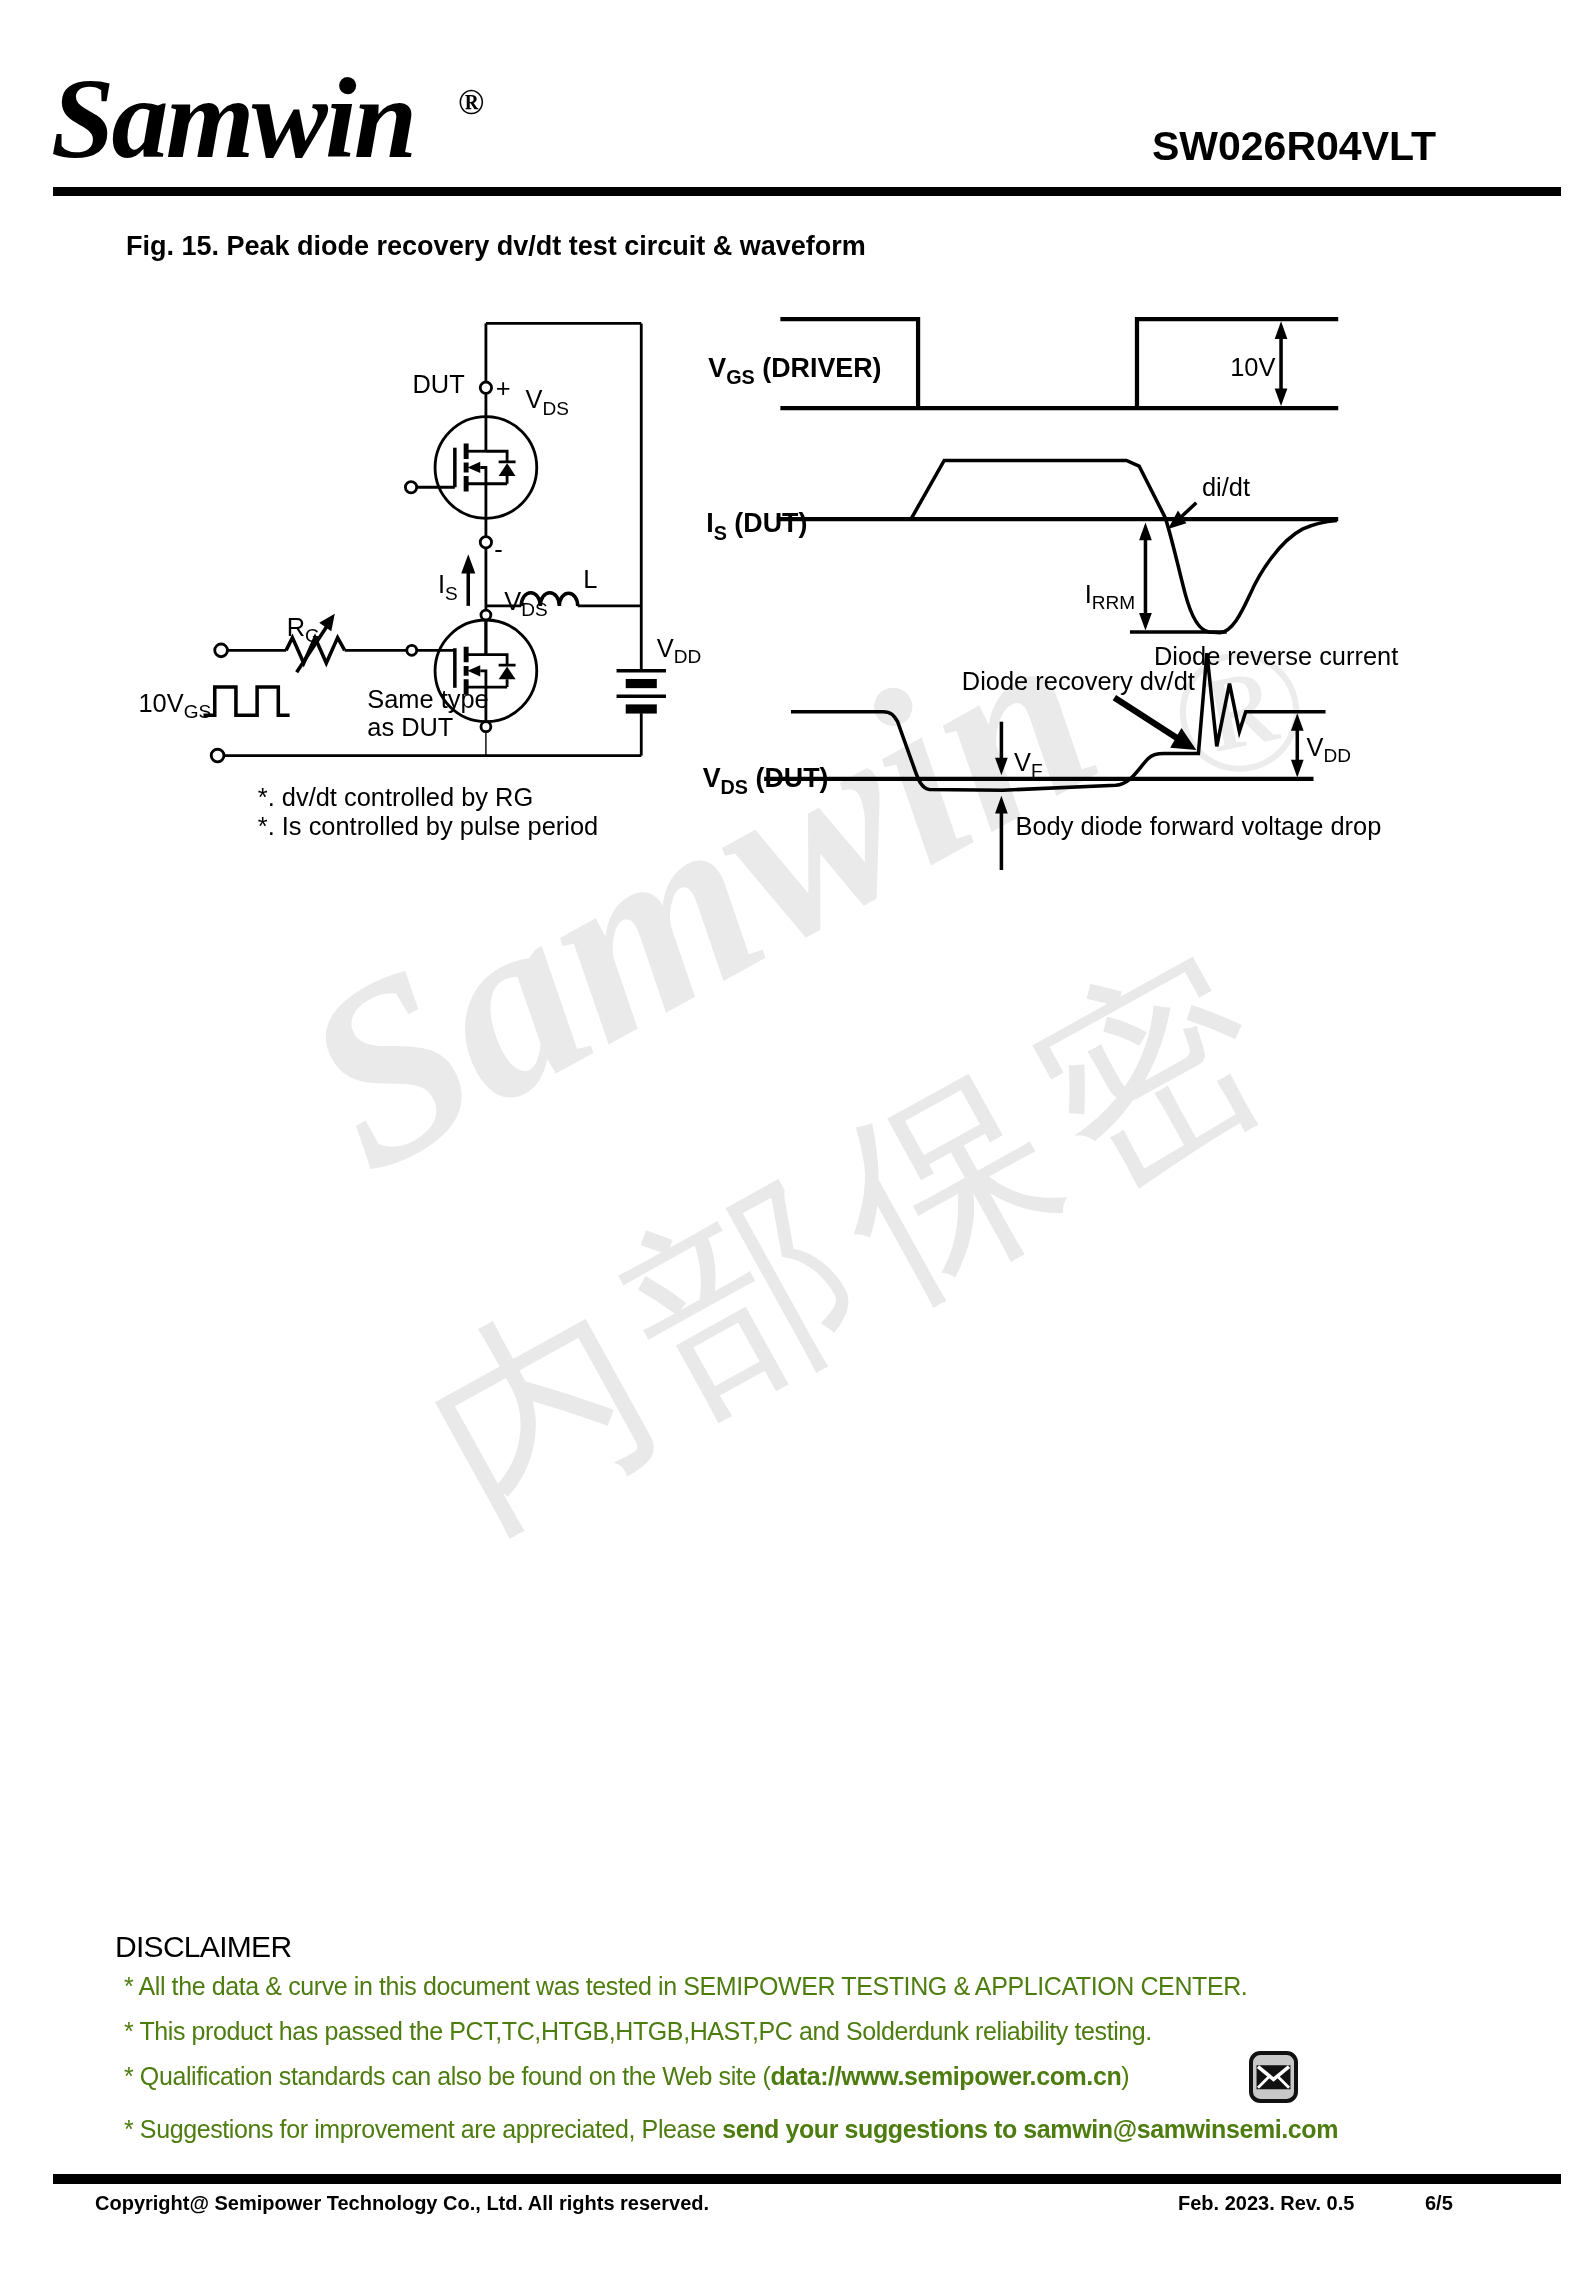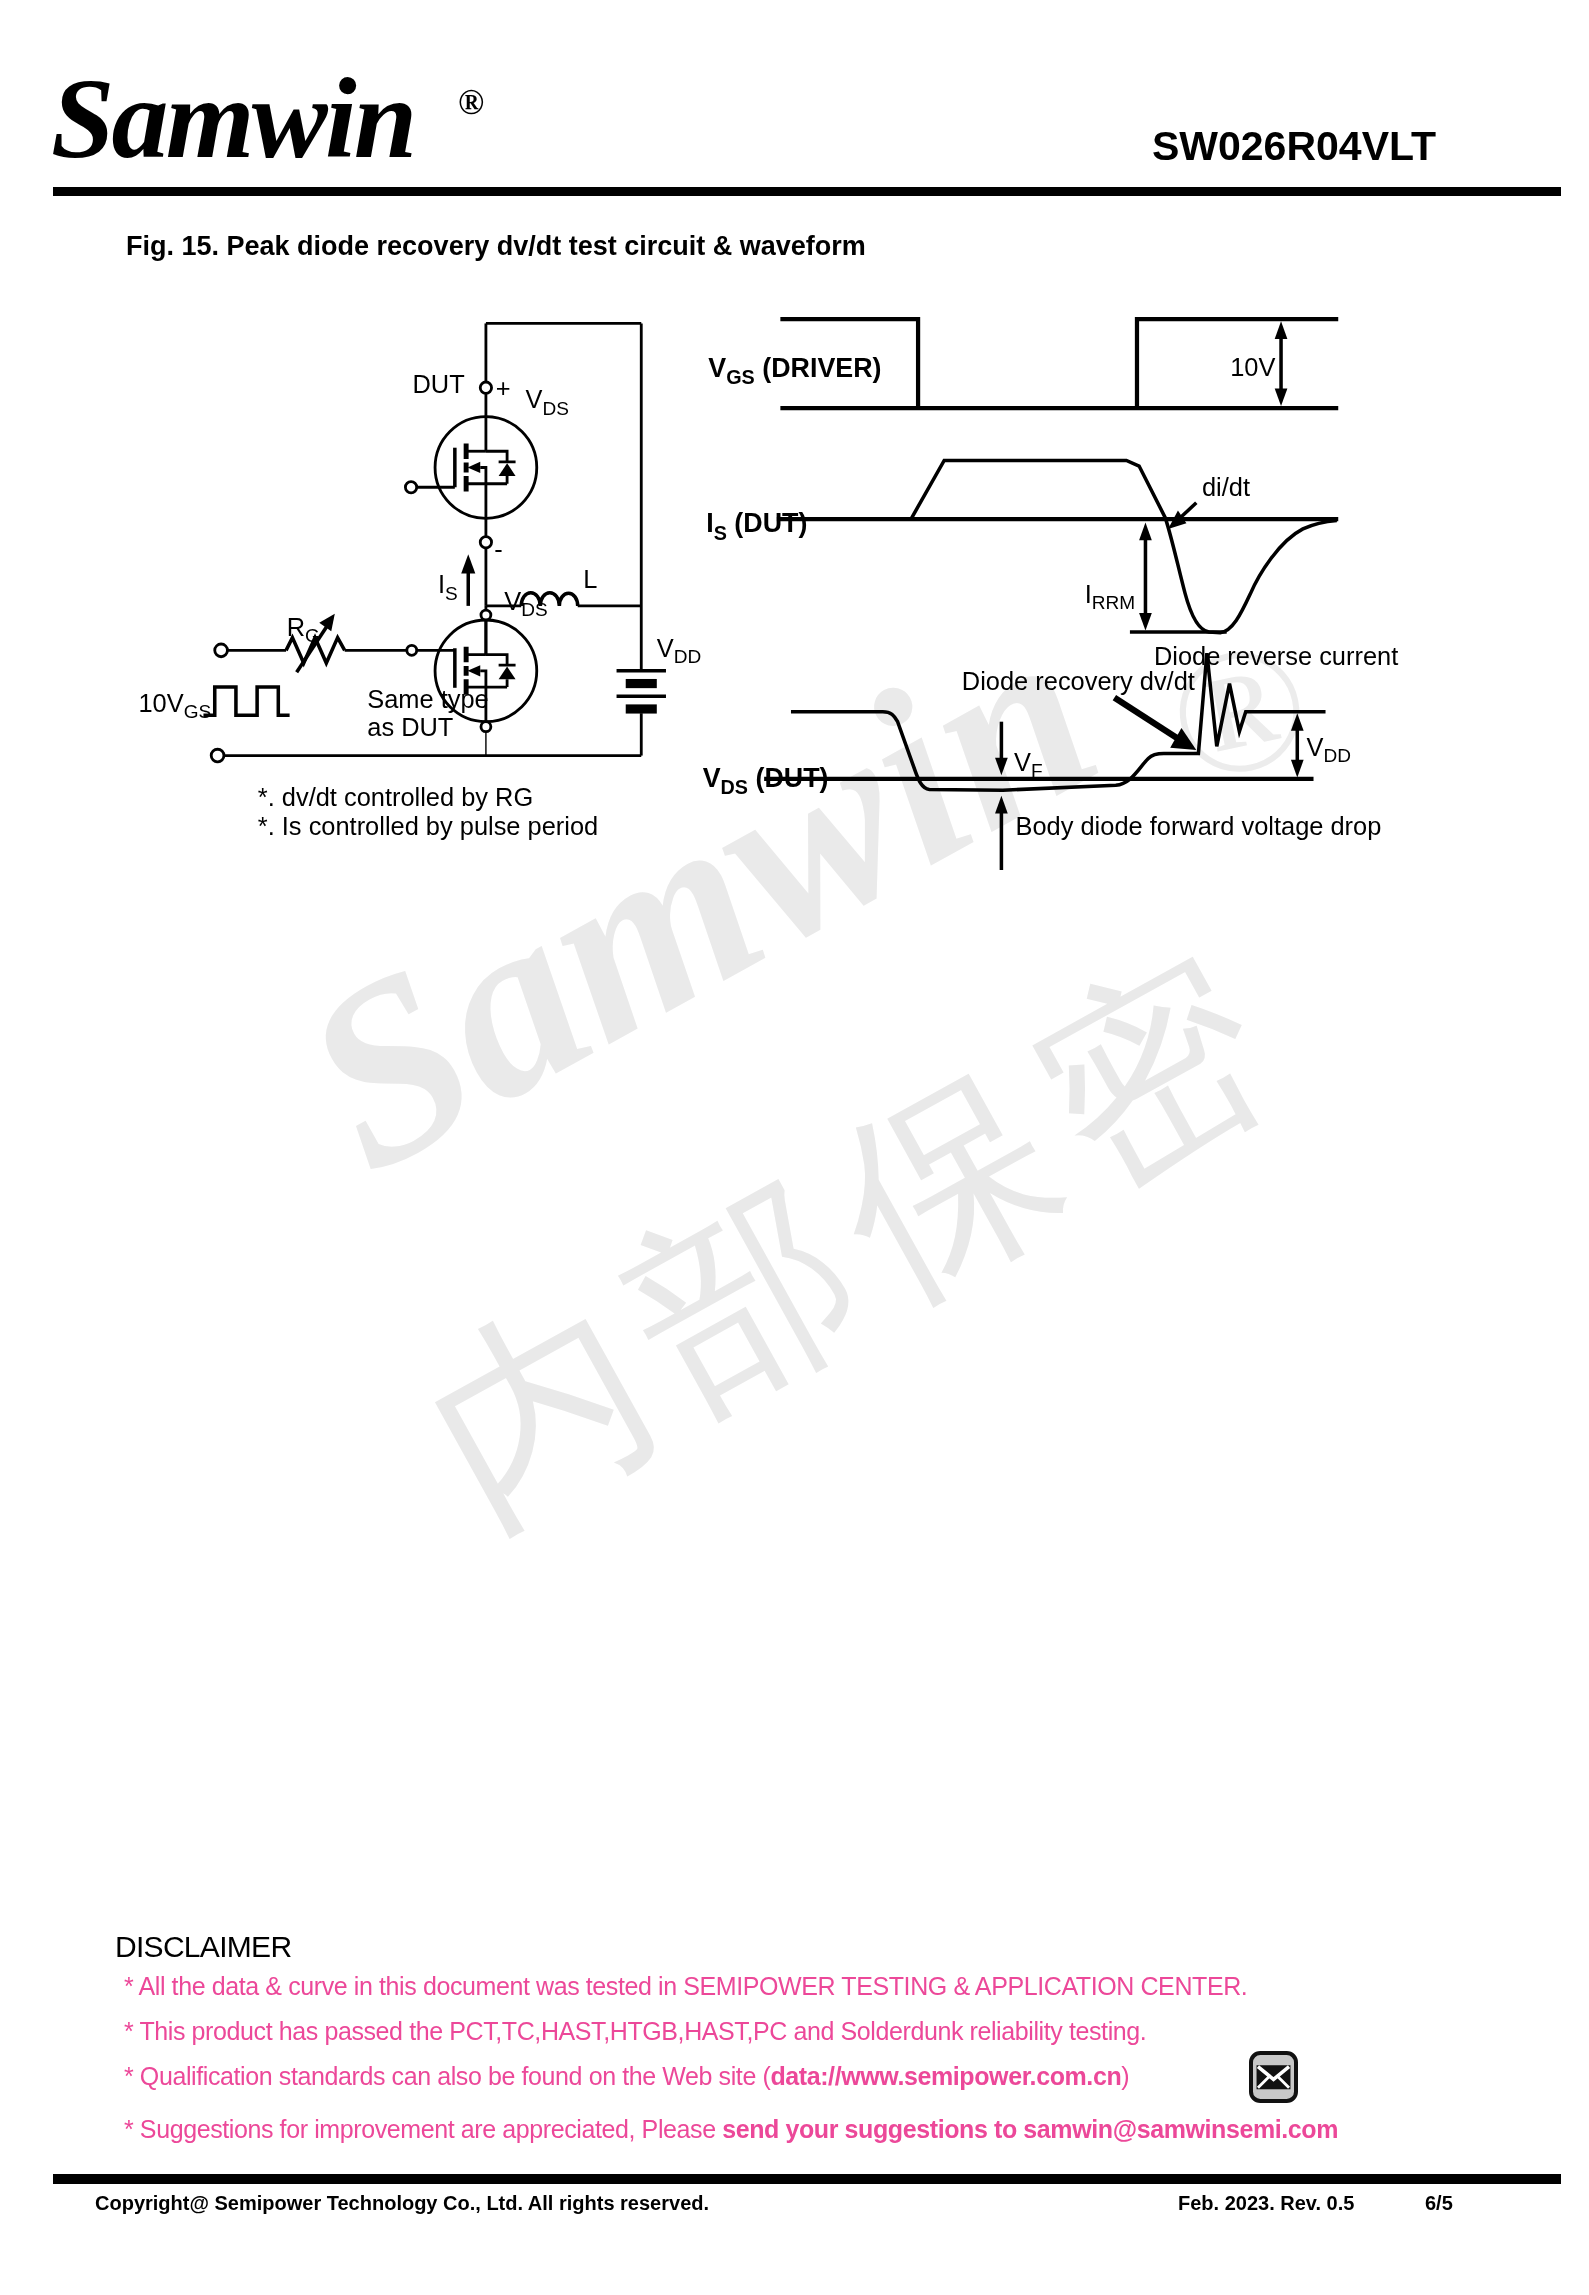--- a/index.html
+++ b/index.html
@@ -43,21 +43,21 @@
   }
   
   #figure-svg{left:0;top:0;z-index:2;}
   #figure-svg text{font-family:"Liberation Sans","DejaVu Sans",sans-serif;}
   .cl{font-size:36px;}            
   .wl{font-size:38px;font-weight:bold;}  
   .an{font-size:36px;}            
   .sub{font-size:27px;}
   .subb{font-size:28px;font-weight:bold;}
   #disclaimer-heading{left:115px;top:1930px;font-size:30px;letter-spacing:-0.7px;}
-  .dline{left:124px;font-size:25px;letter-spacing:-0.4px;white-space:nowrap;color:#ec4899;}
+  .dline{left:124px;font-size:25px;letter-spacing:-0.4px;white-space:nowrap;color:#4d7c0f;}
   #dline1{top:1972px;}
   #dline2{top:2017px;}
   #dline3{top:2062px;}
   #dline4{top:2106px;margin-top:9px;}
   .dbold{font-weight:bold;}
   
   #mail-icon{
     left:1249px;top:2051px;width:49px;height:52px;background:#c8c8c8;
     border:4.2px solid #111;border-radius:11.3px;box-sizing:border-box;
     display:flex;align-items:center;justify-content:center;
@@ -205,21 +205,21 @@
   <polygon points="1694,1062 1657,1059 1673,1031" fill="#000"></polygon>
   <text class="wl" x="995" y="1114"><tspan>V</tspan><tspan class="subb" dy="10">DS</tspan><tspan dy="-10"> (DUT)</tspan></text>
   <text class="an" x="1362" y="977">Diode recovery dv/dt</text>
   <text class="an" x="1436" y="1092"><tspan>V</tspan><tspan class="sub" dy="9">F</tspan></text>
   <text class="an" x="1850" y="1070"><tspan>V</tspan><tspan class="sub" dy="9">DD</tspan></text>
   <text class="an" x="1438" y="1182">Body diode forward voltage drop</text>
 </svg>
 
 <div class="abs" id="disclaimer-heading">DISCLAIMER</div>
 <div class="abs dline" id="dline1">* All the data &amp; curve in this document was tested in SEMIPOWER TESTING &amp; APPLICATION CENTER.</div>
-<div class="abs dline" id="dline2">* This product has passed the PCT,TC,HAST,HTGB,HAST,PC and Solderdunk reliability testing.</div>
+<div class="abs dline" id="dline2">* This product has passed the PCT,TC,HTGB,HTGB,HAST,PC and Solderdunk reliability testing.</div>
 <div class="abs dline" id="dline3"><span>* Qualification standards can also be found on the Web site (</span><span class="dbold">data://www.semipower.com.cn</span><span>)</span></div>
 <div class="abs dline" id="dline4"><span>* Suggestions for improvement are appreciated, Please </span><span class="dbold">send your suggestions to </span><span class="dbold">samwin@samwinsemi.com</span></div>
 
 <div class="abs" id="mail-icon">
   <svg width="37" height="32.5" viewBox="0 0 52 46">
     <rect x="2" y="6" width="48" height="34" fill="#111"></rect>
     <path d="M4,8 L26,26 L48,8" stroke="#fff" stroke-width="5" fill="none"></path>
     <path d="M4,38 L20,22 M48,38 L32,22" stroke="#fff" stroke-width="4" fill="none"></path>
   </svg>
 </div>

